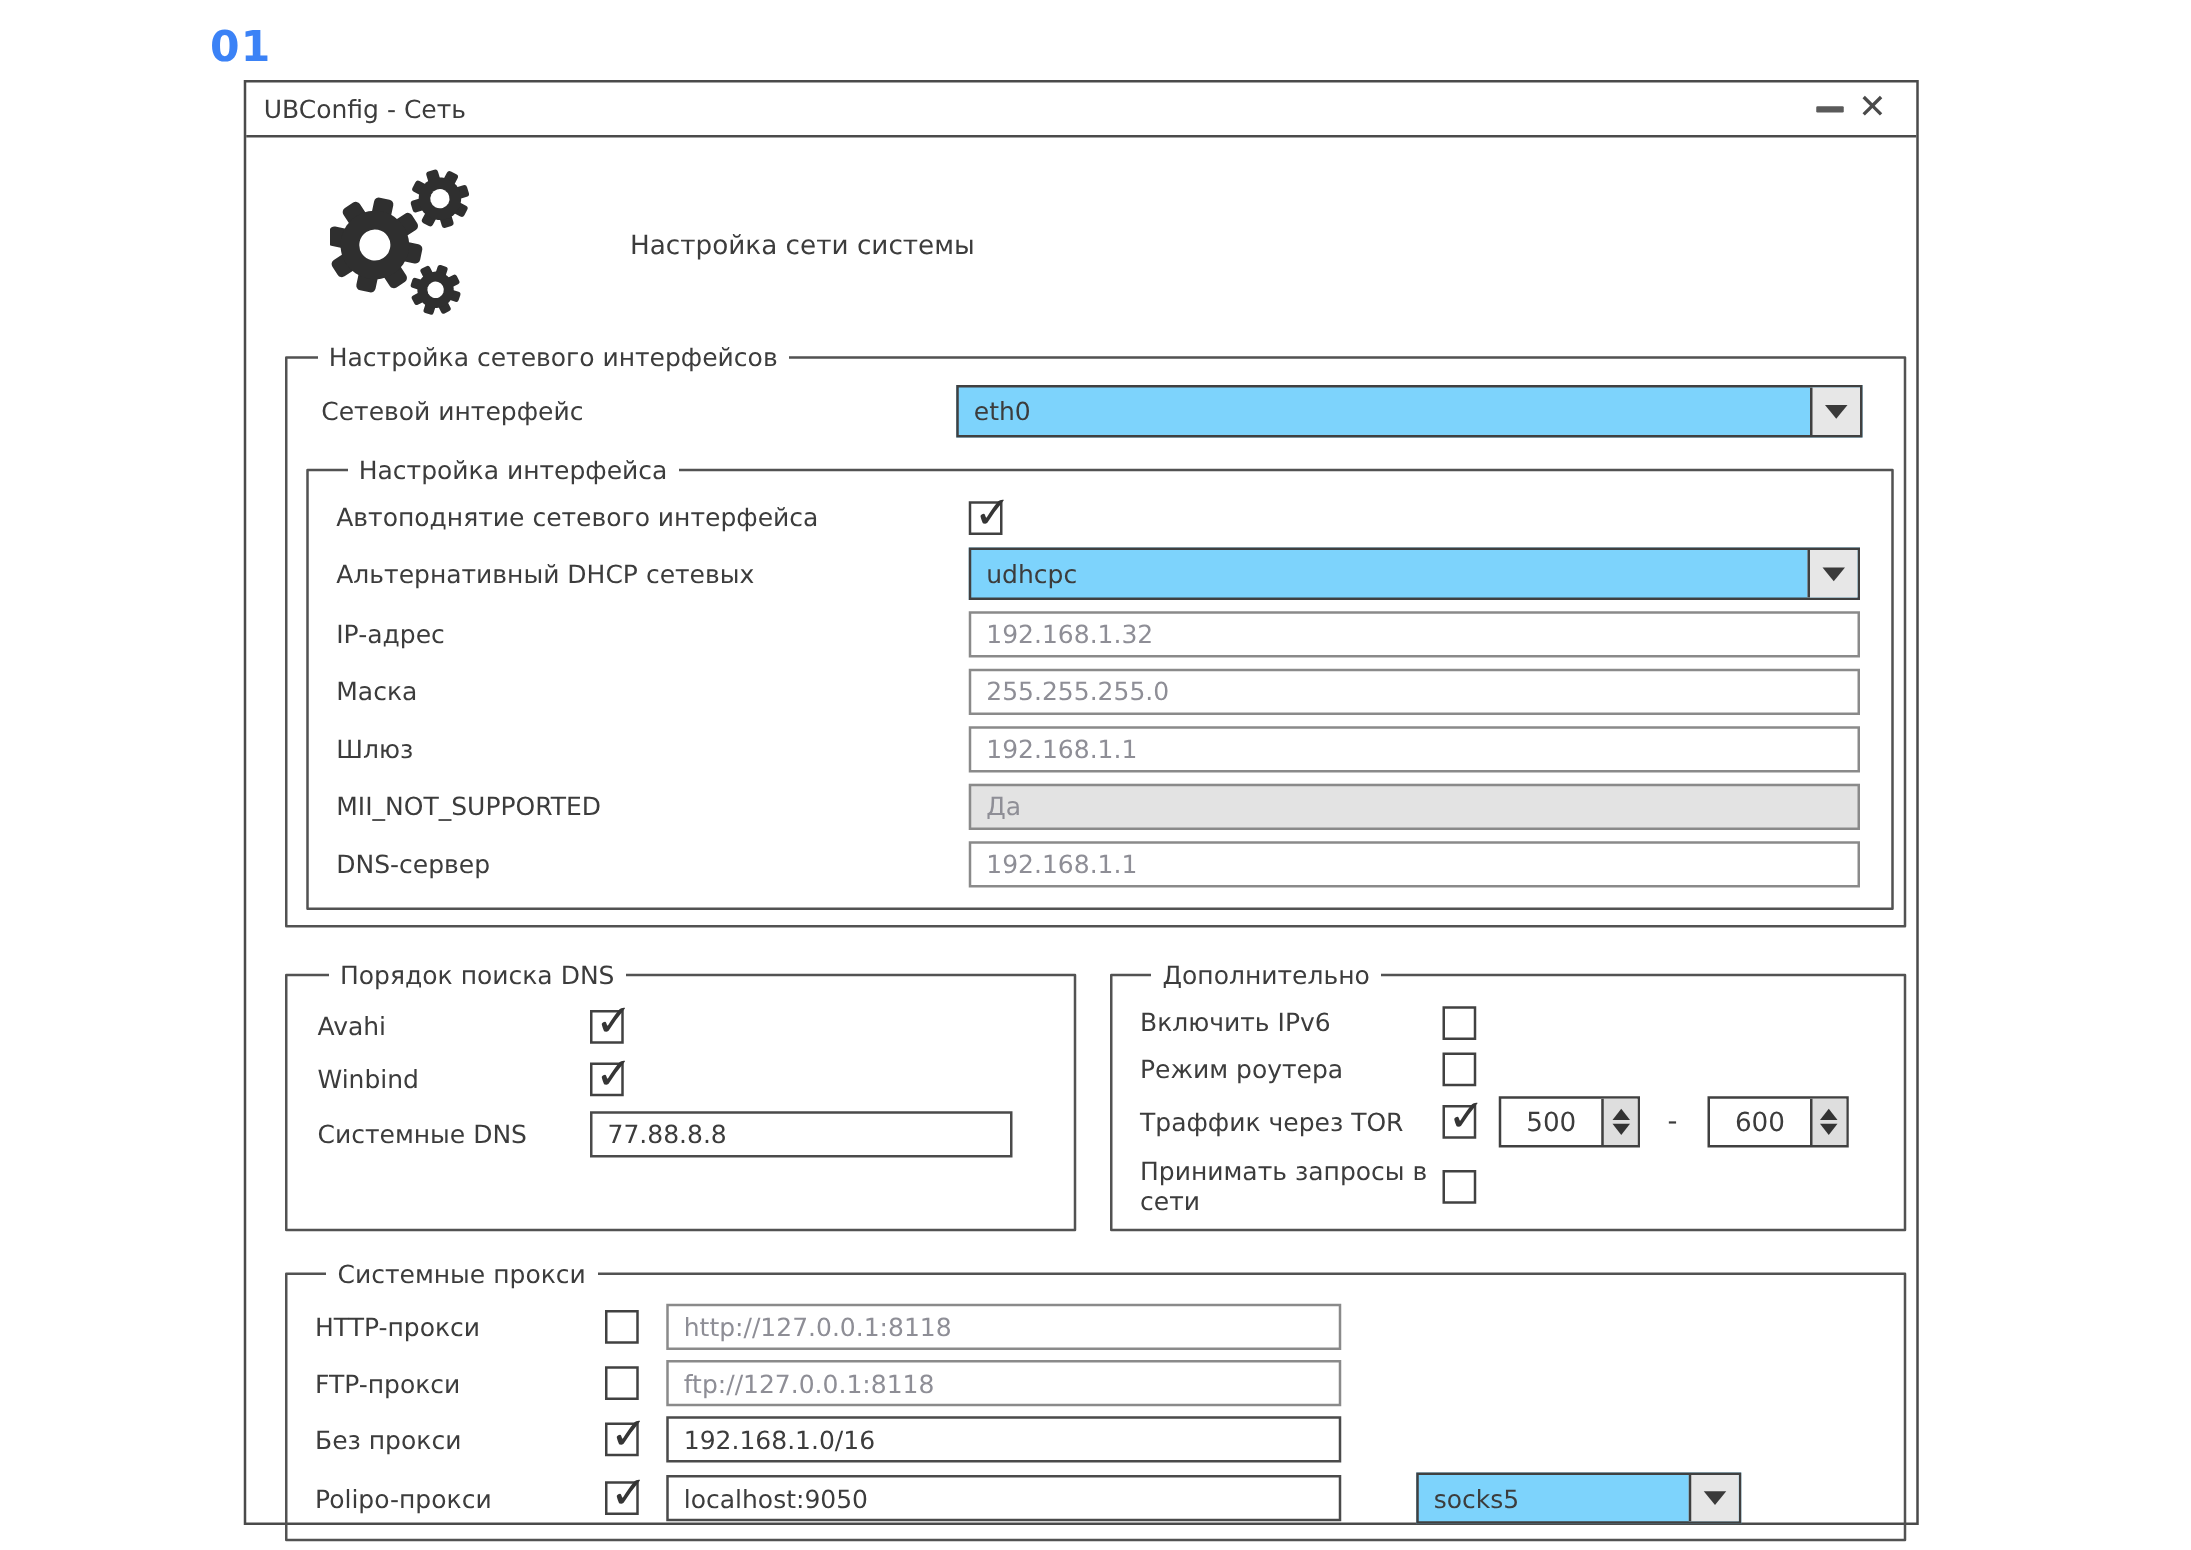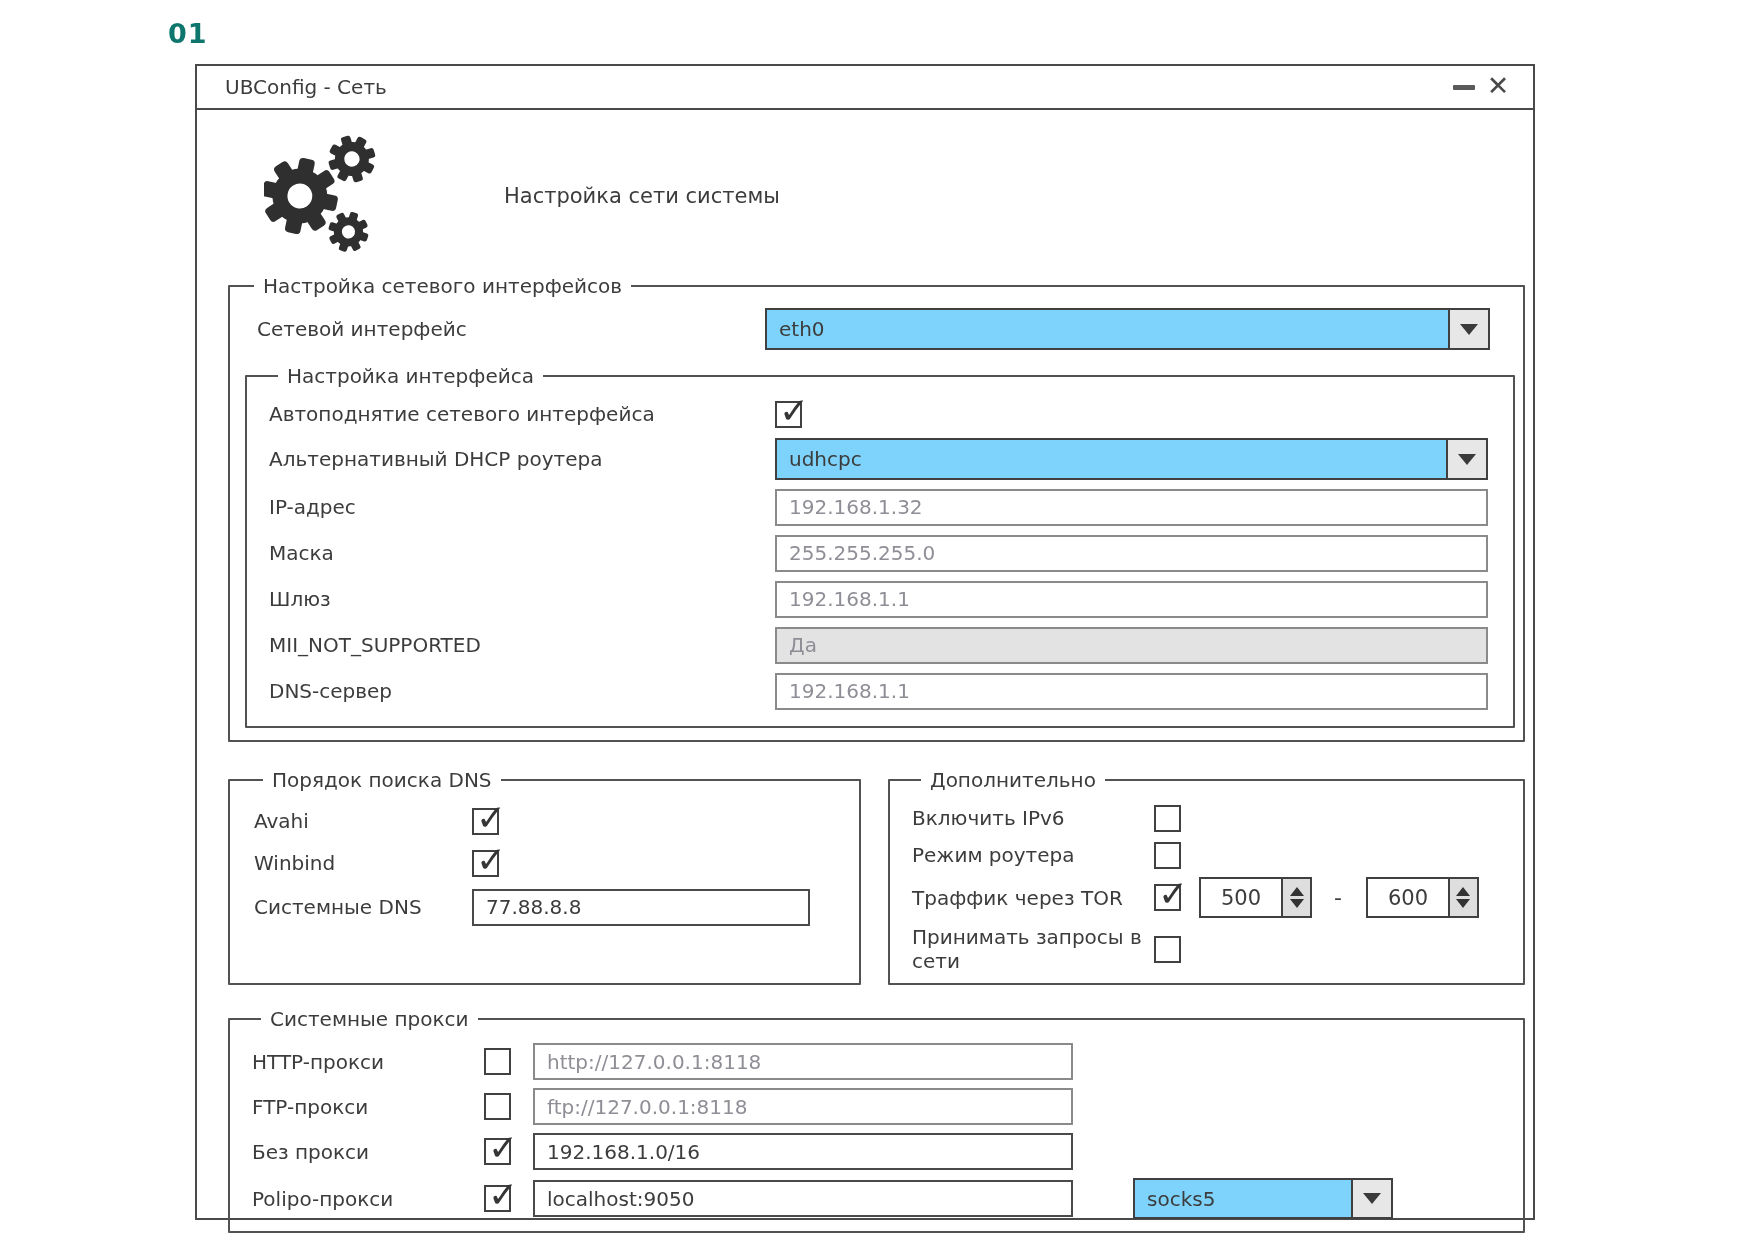--- a/index.html
+++ b/index.html
@@ -1,25 +1,25 @@
 <!DOCTYPE html>
 <html><head>
 <meta charset="utf-8">
 <style>
   * { margin:0; padding:0; box-sizing:border-box; }
   html,body { width:1753px; height:1240px; background:#ffffff; overflow:hidden;
               font-family:"DejaVu Sans","Liberation Sans",sans-serif; color:#3c3c3c; }
   .page { position:relative; width:1753px; height:1240px; background:#fff; }
 
-  .page-label { position:absolute; left:168px; top:18px; font-size:27px; font-weight:bold; color:#0f766e; letter-spacing:1px; }
+  .page-label { position:absolute; left:168px; top:18px; font-size:34px; font-weight:bold; color:#3b82f6; letter-spacing:1px; }
 
   .window { position:absolute; left:195px; top:64px; width:1340px; height:1156px;
             border:2px solid #4a4a4a; background:#fff; display:flex; flex-direction:column; }
 
-  .titlebar { height:44px; flex:none; border-bottom:2px solid #4a4a4a; display:flex; align-items:center; padding:0 18px 0 28px; }
+  .titlebar { height:44px; flex:none; border-bottom:2px solid #4a4a4a; display:flex; align-items:center; padding:0 18px 0 14px; }
   .titlebar .title { font-size:20px; color:#3c3c3c; }
   .titlebar .tb-spacer { flex:1; }
   .tb-btn { display:flex; align-items:center; justify-content:center; width:34px; height:34px; cursor:default; }
   .min-glyph { width:22px; height:5px; background:#5a5a5a; border-radius:1px; }
   .close-glyph { font-size:27px; color:#4a4a4a; line-height:1; font-weight:bold; transform:translateY(-2px); }
 
   .content { flex:1; display:flex; flex-direction:column; padding:0 8px 0 31px; }
 
   .app-header { display:flex; align-items:center; margin:16px 0 8px 36px; height:140px; flex:none; }
   .app-header .hdr-text { margin-left:122px; font-size:21px; color:#3c3c3c; }
@@ -136,21 +136,21 @@
           <legend>Настройка интерфейса</legend>
 
           <div class="frow" style="min-height:32px">
             <div class="flabel">Автоподнятие сетевого интерфейса</div>
             <div class="fctrl">
               <div class="checkbox checked"></div>
             </div>
           </div>
 
           <div class="frow">
-            <div class="flabel">Альтернативный DHCP роутера</div>
+            <div class="flabel">Альтернативный DHCP сетевых</div>
             <div class="fctrl">
               <div class="combo">
                 <div class="combo-value">udhcpc</div>
                 <div class="combo-btn">
                   <span class="tri-down"></span>
                 </div>
               </div>
             </div>
           </div>
 

